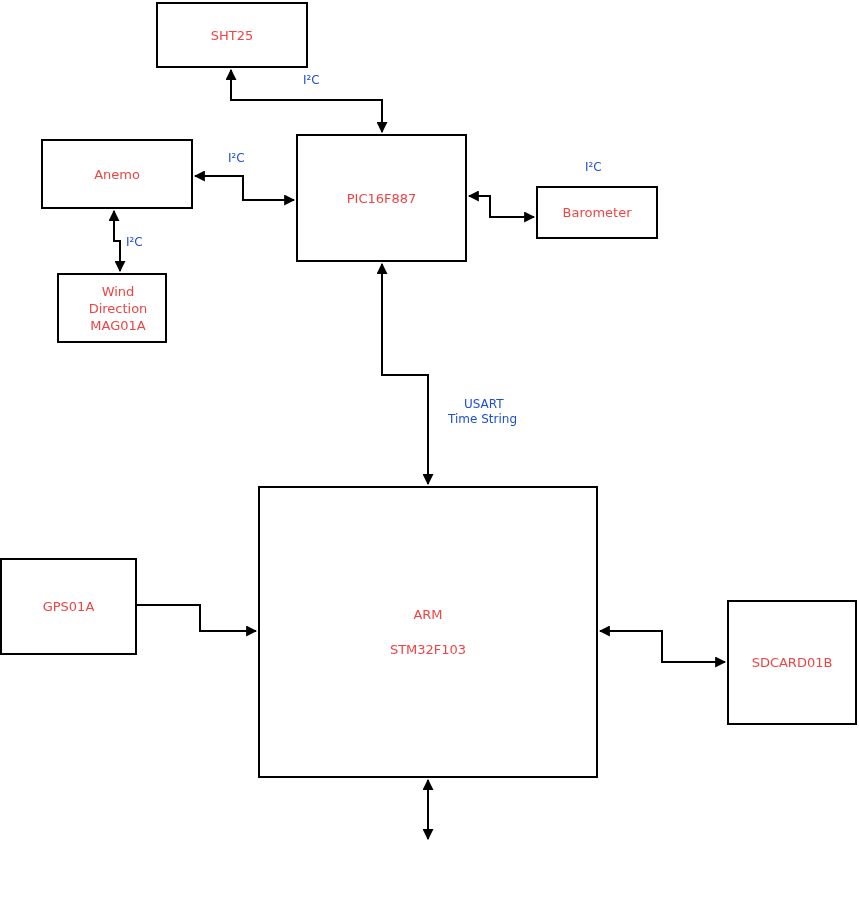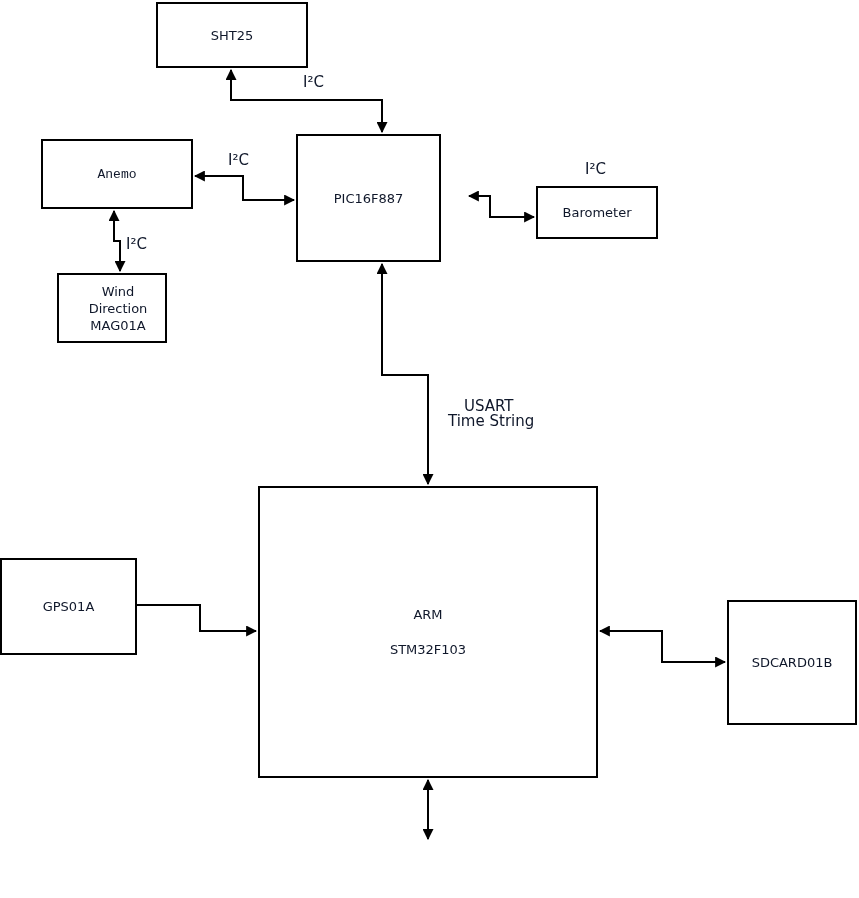--- a/index.html
+++ b/index.html
@@ -26,39 +26,39 @@
   .node {
     position: absolute;
     box-sizing: border-box;
     border: 2px solid #000000;
     background: #ffffff;
     display: flex;
     flex-direction: column;
     align-items: center;
     justify-content: center;
     font-size: 13px;
-    color: #0f172a;
+    color: #ef4444;
     text-align: center;
     line-height: 17px;
     z-index: 2;
   }
   .node-sht25     { left:156px; top:2px;   width:152px; height:66px; }
-  .node-anemo     { left:41px;  top:139px; width:152px; height:70px;font-family:Liberation Mono, monospace; }
+  .node-anemo     { left:41px;  top:139px; width:152px; height:70px; }
   .node-wind      { left:57px;  top:273px; width:110px; height:70px;padding-left:12px; }
-  .node-pic       { left:296px; top:134px; width:145px; height:128px; }
+  .node-pic       { left:296px; top:134px; width:171px; height:128px; }
   .node-barometer { left:536px; top:186px; width:122px; height:53px; }
   .node-arm       { left:258px; top:486px; width:340px; height:292px; }
   .node-arm .line + .line { margin-top:18px; }
   .node-gps       { left:0px;   top:558px; width:137px; height:97px; }
   .node-sdcard    { left:727px; top:600px; width:130px; height:125px; }
   .node-usb       { left:339px; top:841px; width:178px; height:52px; }
   .edge-label {
     position: absolute;
-    font-size: 15px;
-    color: #0f172a;
+    font-size: 12px;
+    color: #1d4ed8;
     white-space: nowrap;
     z-index: 3;
   }
   .lbl-i2c-sht25     { left:303px; top:73px; }
   .lbl-i2c-anemo     { left:228px; top:151px; }
   .lbl-i2c-wind      { left:126px; top:235px; }
   .lbl-i2c-barometer { left:585px; top:160px; }
   .lbl-usart         { left:464px; top:397px; }
   .lbl-timestring    { left:448px; top:412px; }
 </style>

